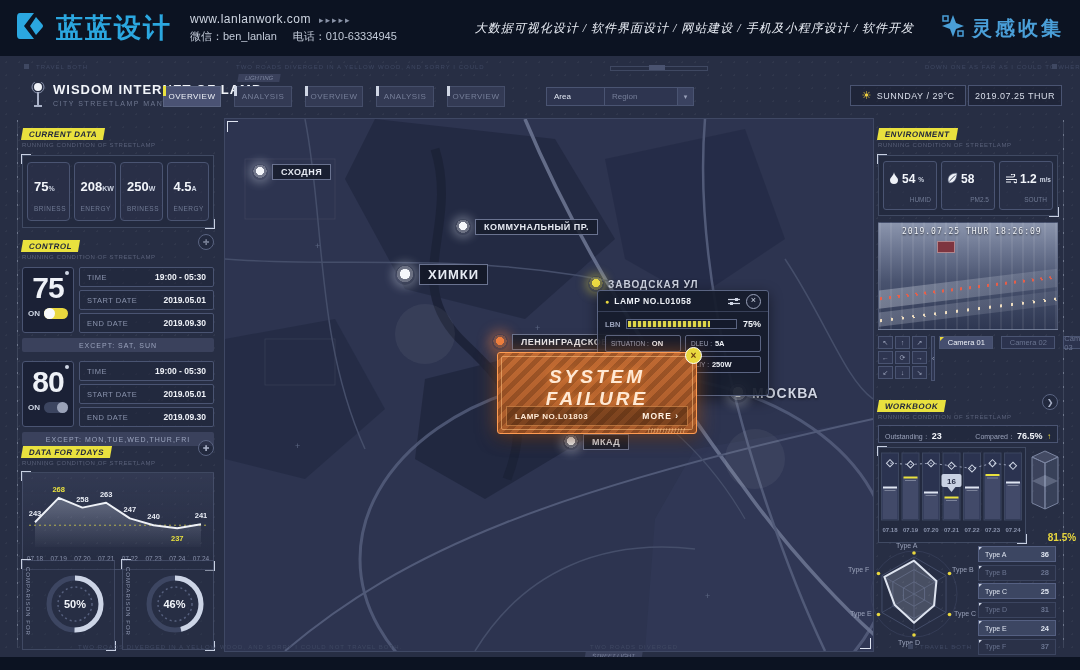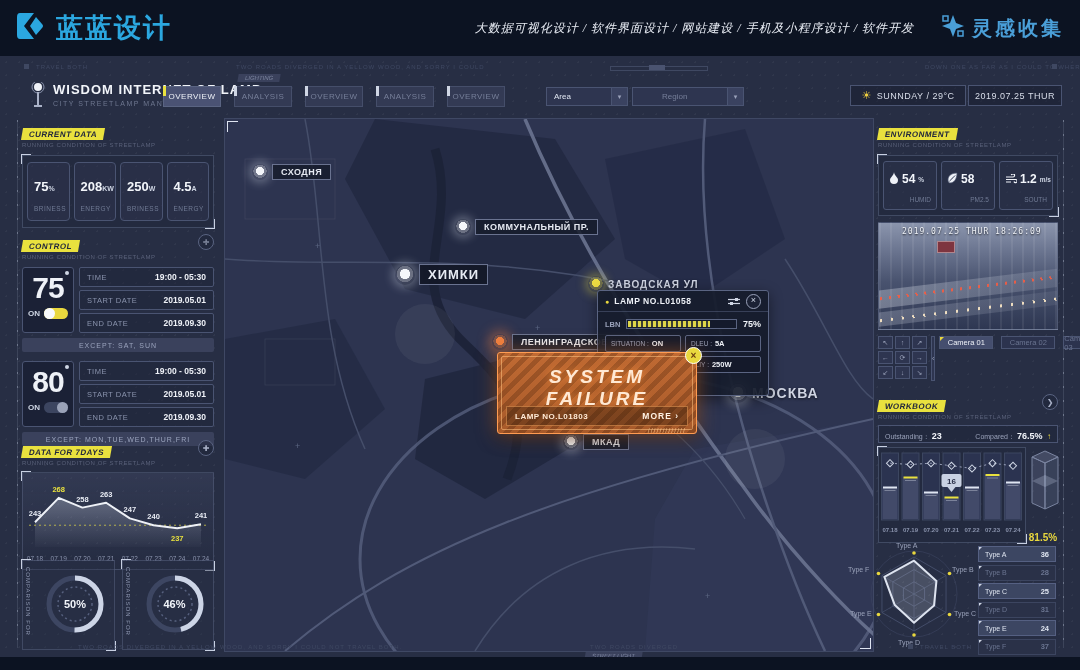--- a/index.html
+++ b/index.html
@@ -168,21 +168,21 @@
   .cambtn.active{background:#454e6e;color:#eef1f7;}
   .cambtn.active::before{content:"";position:absolute;left:0;top:0;border-top:4px solid #e9d83e;border-right:4px solid transparent;}
 
   #p-workbook{position:absolute;left:878px;top:338px;width:180px;}
   #wb-head{margin-top:5px;height:16px;border:1px solid #4a5472;background:rgba(30,36,56,.5);display:flex;align-items:center;justify-content:space-between;padding:0 6px;}
   #wb-head .k{color:#9aa2ba;font-size:7px;}
   #wb-head .val{color:#f2f5fa;font-size:9px;font-weight:bold;margin-left:2px;}
   #wb-head .up{color:#e9d83e;font-size:8px;font-weight:bold;}
   #wb-body{display:flex;margin-top:4px;}
   #wb-side{width:32px;position:relative;}
-  #wb-sideval{position:absolute;left:0;bottom:0;width:34px;text-align:center;color:#e9d83e;font-size:10px;font-weight:bold;}
+  #wb-sideval{position:absolute;left:0;bottom:0;width:34px;text-align:center;color:#e9d83e;font-size:10px;font-weight:bold;padding-left:19px;}
 
   #p-types{position:absolute;left:856px;top:488px;width:202px;height:106px;}
   .rlabel{position:absolute;color:#9aa2ba;font-size:7px;white-space:nowrap;}
   #typelist{position:absolute;left:122px;top:2px;width:78px;display:flex;flex-direction:column;gap:2.5px;}
   .trow{height:14px;border:1px solid #3c4560;background:#2a3148;display:flex;align-items:center;justify-content:space-between;padding:0 6px;position:relative;cursor:pointer;}
   .trow::before{content:"";position:absolute;left:0;top:0;border-top:3px solid #cfd6e4;border-right:3px solid transparent;}
   .trow .k{color:#6a7490;font-size:7px;}
   .trow .val{color:#6a7490;font-size:7.5px;font-weight:bold;}
   .trow.active{background:#3c4662;border-color:#556082;}
   .trow.active .k,.trow.active .val{color:#dfe5f0;}
@@ -194,20 +194,24 @@
 
   <div id="site-header">
     <div class="logo-wrap">
       <span>
         <svg width="34" height="34" viewBox="0 0 34 34">
             <path d="M6 4 L20 4 L10 17 L20 30 L6 30 Q3 30 3 26 L3 8 Q3 4 6 4 Z" fill="#2ba7e0"></path>
             <path d="M22 8 L28 15 Q30 17 28 19 L22 26 L16 17 Z" fill="#2ba7e0"></path>
           </svg>
       </span>
       <span class="logo-text">蓝蓝设计</span>
+    </div>
+    <div class="contact">
+      <div class="row1"><span>www.lanlanwork.com</span><span class="arr">▸▸▸▸▸</span></div>
+      <div class="row2"><span>微信：ben_lanlan</span><span>电话：010-63334945</span></div>
     </div>
     <div class="services">大数据可视化设计 / 软件界面设计 / 网站建设 / 手机及小程序设计 / 软件开发</div>
     <div class="collect">
       <span>
         <svg width="26" height="26" viewBox="0 0 26 26">
             <path d="M13 2 L16 10 L24 13 L16 16 L13 24 L10 16 L2 13 L10 10 Z" fill="#4a9fd8"></path>
             <rect x="3" y="3" width="5" height="5" fill="none" stroke="#4a9fd8" stroke-width="1.5"></rect>
             <rect x="18" y="18" width="5" height="5" fill="none" stroke="#4a9fd8" stroke-width="1.5"></rect>
           </svg>
       </span>
@@ -265,21 +269,21 @@
       <div class="tab">
           <i class="tick"></i>
           <span>OVERVIEW</span>
         </div>
     </div>
 
     <div class="select" style="left:546px;width:80px;">
       <span class="lbl" style="color:#dfe5f0;">Area</span>
       <span class="caret">▾</span>
     </div>
-    <div class="select" style="left:632px;width:88px;padding-left:22px;">
+    <div class="select" style="left:604px;width:88px;">
       <span class="lbl" style="color:#767f99;">Region</span>
       <span class="caret">▾</span>
     </div>
 
     <div class="infobox" style="left:850px;width:114px;">
       <span style="color:#f0d040;font-size:11px;margin-right:5px;">☀</span>
       <span>SUNNDAY / 29°C</span>
     </div>
     <div class="infobox" style="left:968px;width:92px;">
       <span>2019.07.25  THUR</span>

